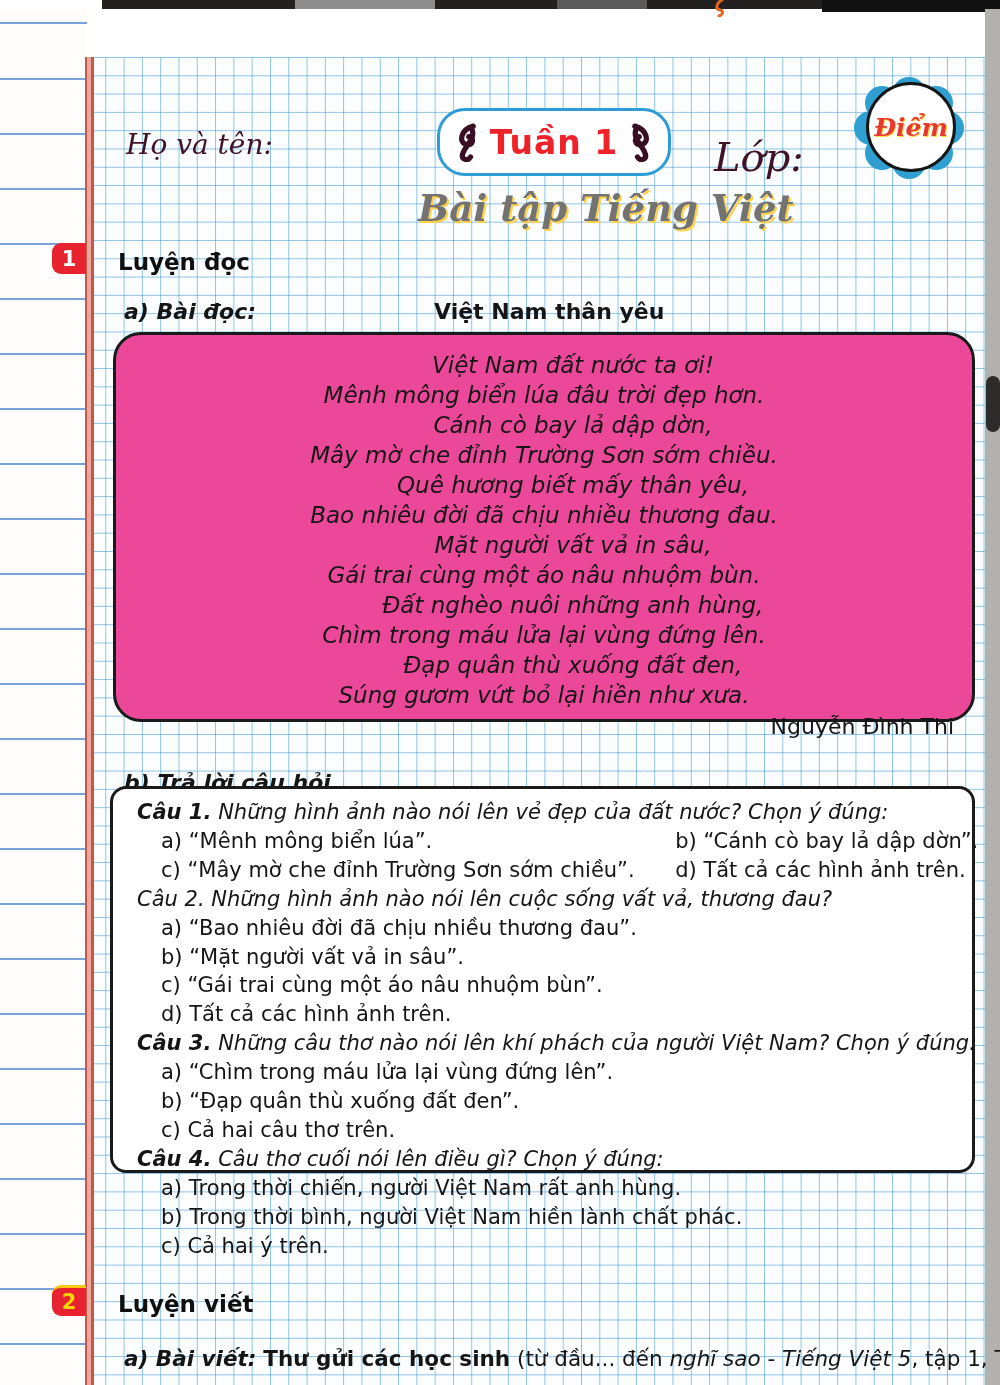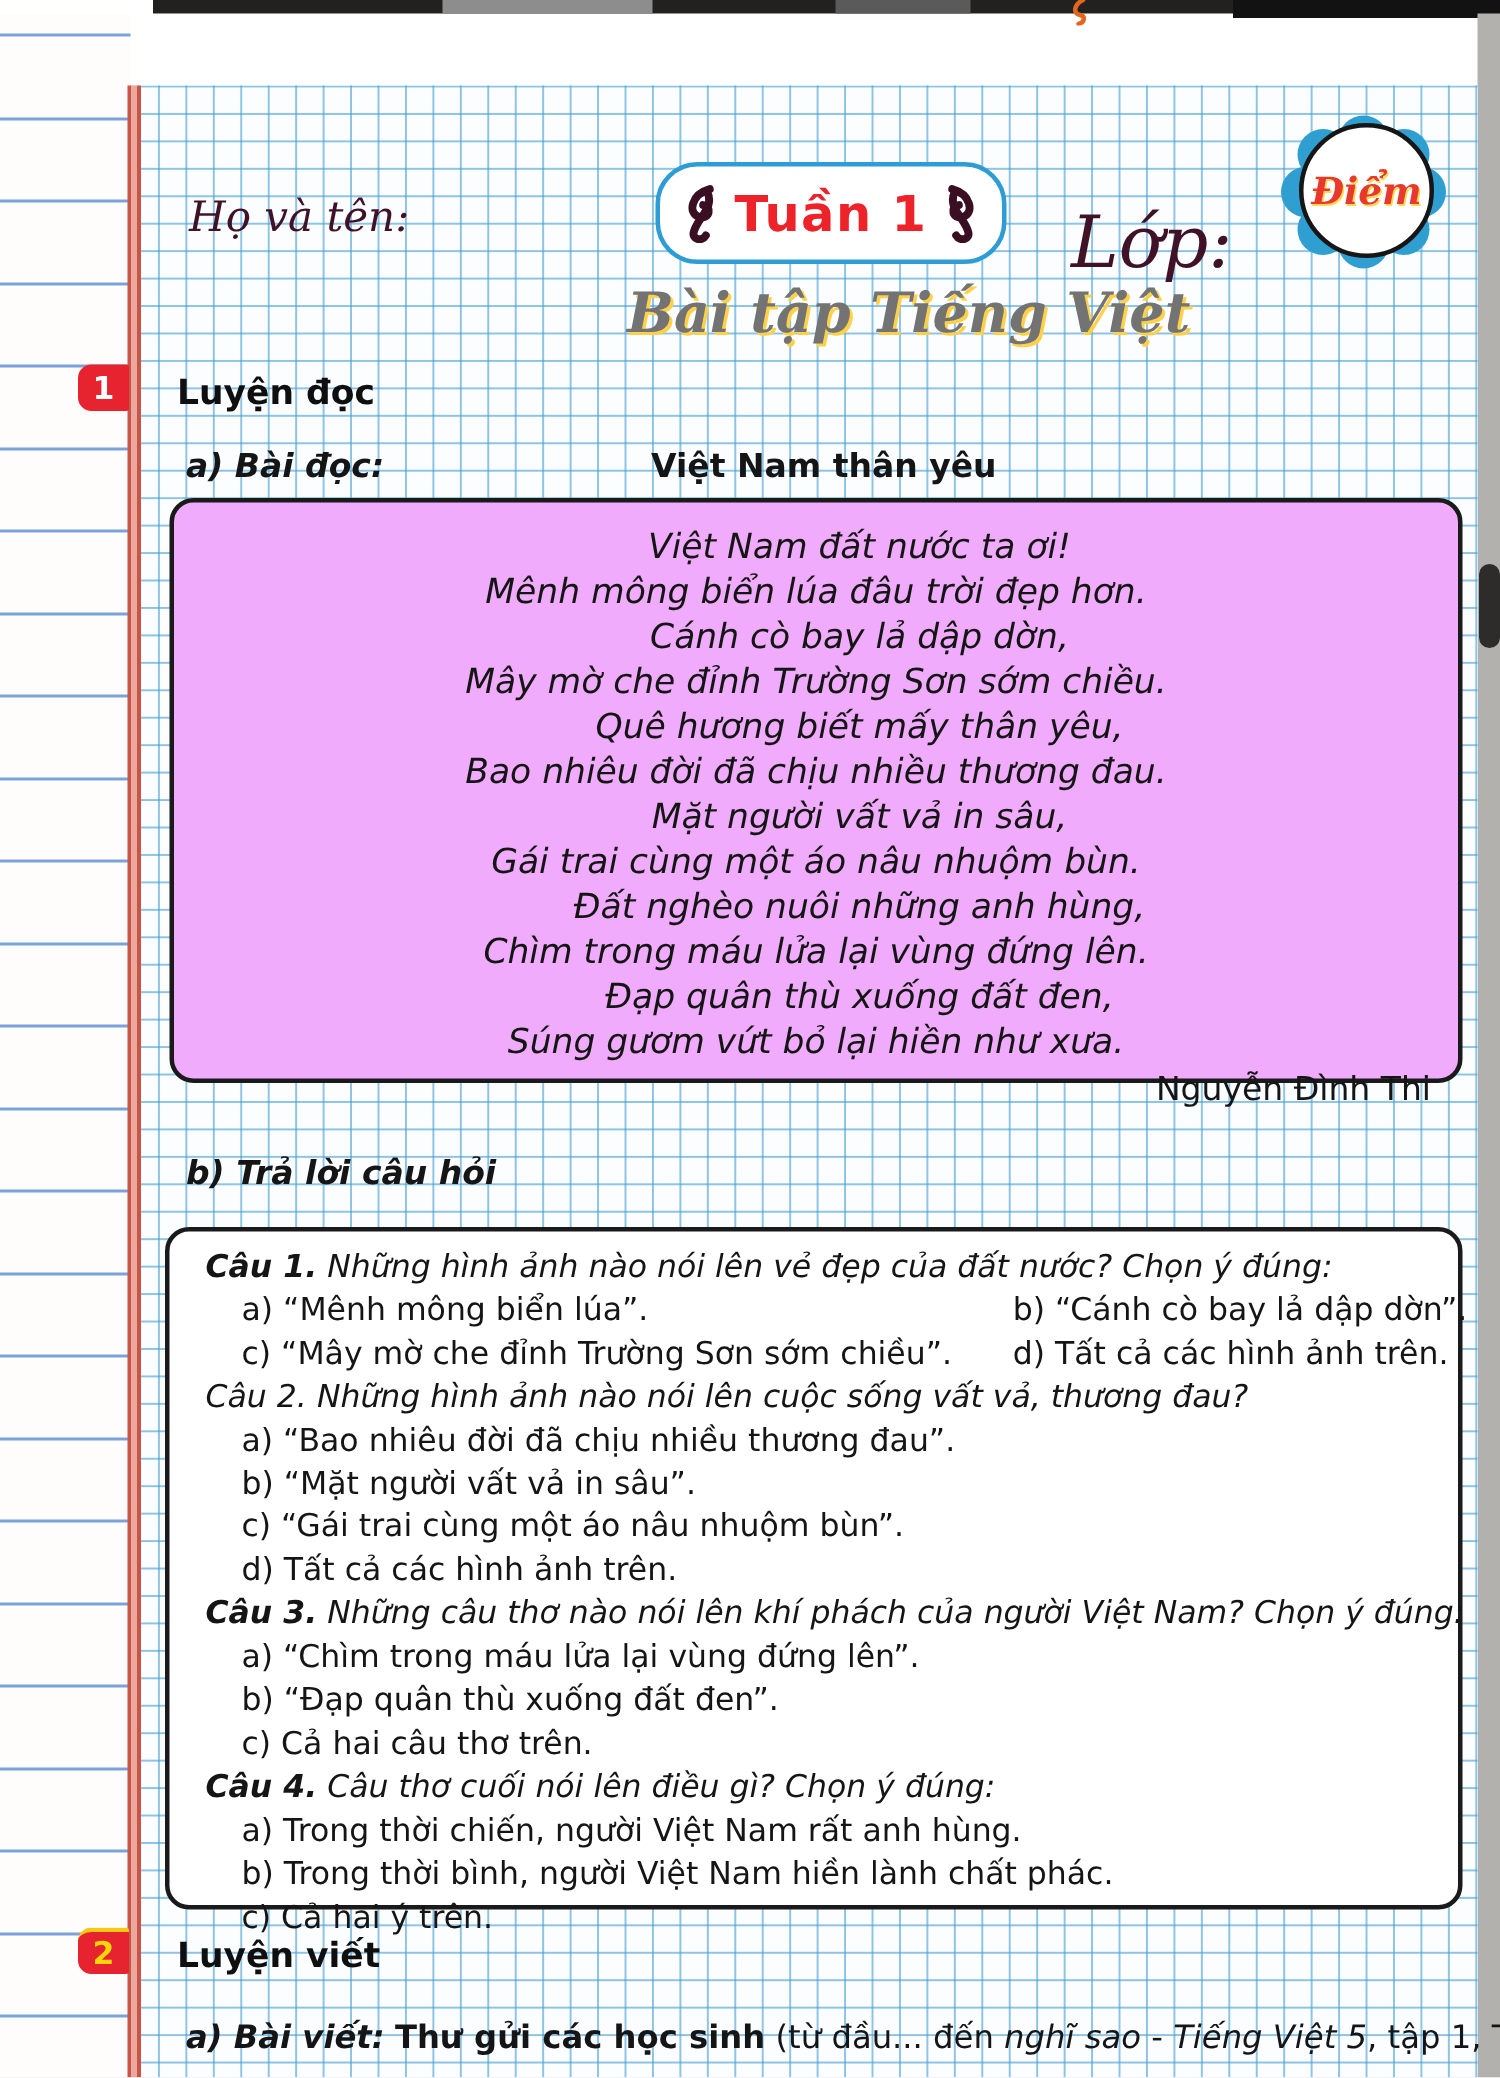--- a/index.html
+++ b/index.html
@@ -57,21 +57,21 @@
     position:absolute;left:13px;top:6px;width:84px;height:84px;border-radius:50%;
     background:#fff;border:3px solid #161616;
     display:flex;align-items:center;justify-content:center;
   }
   .score-circle .label{
     font-family:"DejaVu Serif",serif;font-style:italic;font-weight:bold;
     font-size:25px;color:#e8392f;text-shadow:1px 1px 0 #ffd84d;
   }
   .script{font-family:"DejaVu Serif",serif;font-style:italic;color:#3f1228;}
   .name-label{position:absolute;left:126px;top:128px;font-size:28px;}
-  .class-label{position:absolute;left:714px;top:134px;font-size:48px;}
+  .class-label{position:absolute;left:714px;top:134px;font-size:40px;}
   .page-title{
     position:absolute;left:418px;top:186px;font-size:37px;font-weight:bold;
     color:#737373;text-shadow:2px 2px 0 #ffd14a;
   }
   
   .sec-badge{
     position:absolute;width:34px;height:31px;background:#e6232e;
     border-radius:9px 2px 2px 9px;display:flex;align-items:center;justify-content:center;
     color:#fff;font-weight:bold;font-size:21px;
   }
@@ -79,34 +79,34 @@
   .sec-badge.two{left:52px;top:1285px;border-top:3px solid #f6c912;box-sizing:border-box;color:#ffd60a;}
   .sec-heading{position:absolute;font-weight:bold;font-size:23px;color:#0f0f0f;}
   .h-luyen-doc{left:118px;top:249px;}
   .h-luyen-viet{left:118px;top:1291px;}
   .sub-label{font-weight:bold;font-style:italic;font-size:22px;}
   .a-bai-doc{position:absolute;left:124px;top:299px;}
   .reading-title{position:absolute;left:434px;top:299px;font-weight:bold;font-size:22px;}
   .b-tra-loi{position:absolute;left:124px;top:770px;font-style:italic;}
   
   .poem-box{
-    position:absolute;left:113px;top:332px;width:862px;height:390px;background:#f0abfc;
-    border:3px solid #1a1a1a;border-radius:16px;box-sizing:border-box;
+    position:absolute;left:113px;top:332px;width:862px;height:390px;background:#ec4899;
+    border:3px solid #1a1a1a;border-radius:28px;box-sizing:border-box;
     padding-top:15px;
   }
   .poem-line{
     text-align:center;font-style:italic;font-size:23px;line-height:30px;white-space:nowrap;
   }
   .poem-line.short{transform:translateX(29px);}
   .poem-author{text-align:right;padding-right:18px;font-size:22px;line-height:30px;margin-top:2px;}
   
   .questions-box{
-    position:absolute;left:110px;top:786px;width:865px;height:455px;background:#fff;
+    position:absolute;left:110px;top:786px;width:865px;height:387px;background:#fff;
     border:3px solid #1a1a1a;border-radius:16px;box-sizing:border-box;
-    padding:9px 18px 8px 24px;font-size:21px;line-height:28.9px;margin-top:32px;
+    padding:9px 18px 8px 24px;font-size:21px;line-height:28.9px;
   }
   .q-stem{font-style:italic;white-space:nowrap;}
   .q-label{font-weight:bold;font-style:italic;}
   .q-label.normal{font-weight:normal;}
   .opt{padding-left:24px;white-space:nowrap;}
   .opt-row{display:flex;}
   .opt-row .col-a{flex:0 0 60%;}
   
   .writing-line{position:absolute;left:124px;top:1346px;width:860px;font-size:21.5px;white-space:nowrap;}
   .writing-line .w-label{font-weight:bold;font-style:italic;}

